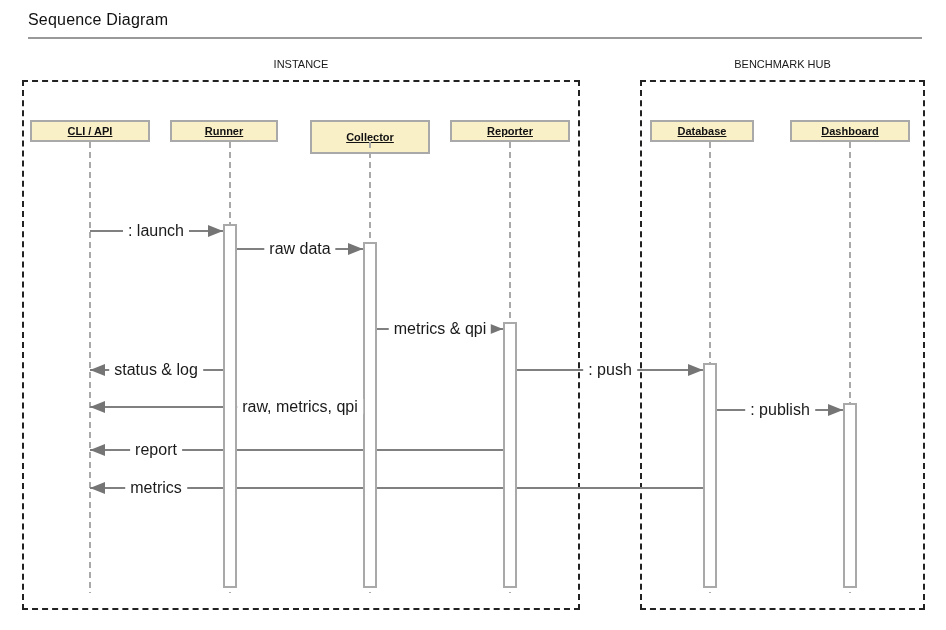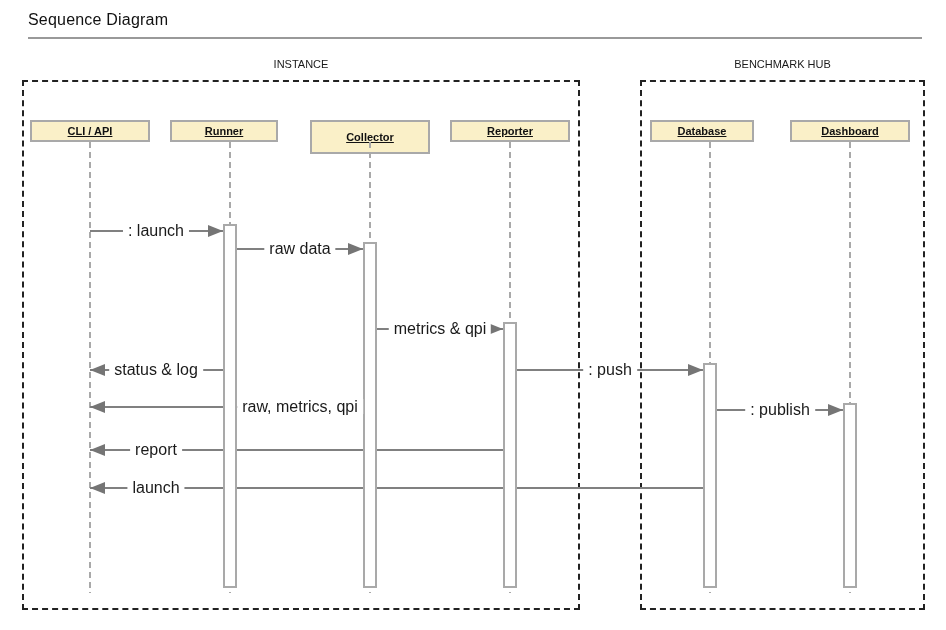--- a/index.html
+++ b/index.html
@@ -86,15 +86,15 @@
       <div class="arrow left" style="left: 90px; top: 401px;"></div>
       <div class="msg-label" style="left: 300px; top: 399px;">raw, metrics, qpi</div>
       <div class="msg-line" style="left: 717px; top: 409px; width: 126px;"></div>
       <div class="arrow right" style="left: 828px; top: 404px;"></div>
       <div class="msg-label" style="left: 780px; top: 402px;">: publish</div>
       <div class="msg-line" style="left: 90px; top: 449px; width: 413px;"></div>
       <div class="arrow left" style="left: 90px; top: 444px;"></div>
       <div class="msg-label" style="left: 156px; top: 442px;">report</div>
       <div class="msg-line" style="left: 90px; top: 487px; width: 613px;"></div>
       <div class="arrow left" style="left: 90px; top: 482px;"></div>
-      <div class="msg-label" style="left: 156px; top: 480px;">launch</div>
+      <div class="msg-label" style="left: 156px; top: 480px;">metrics</div>
     </div>
 </div>
 
 </body></html>

